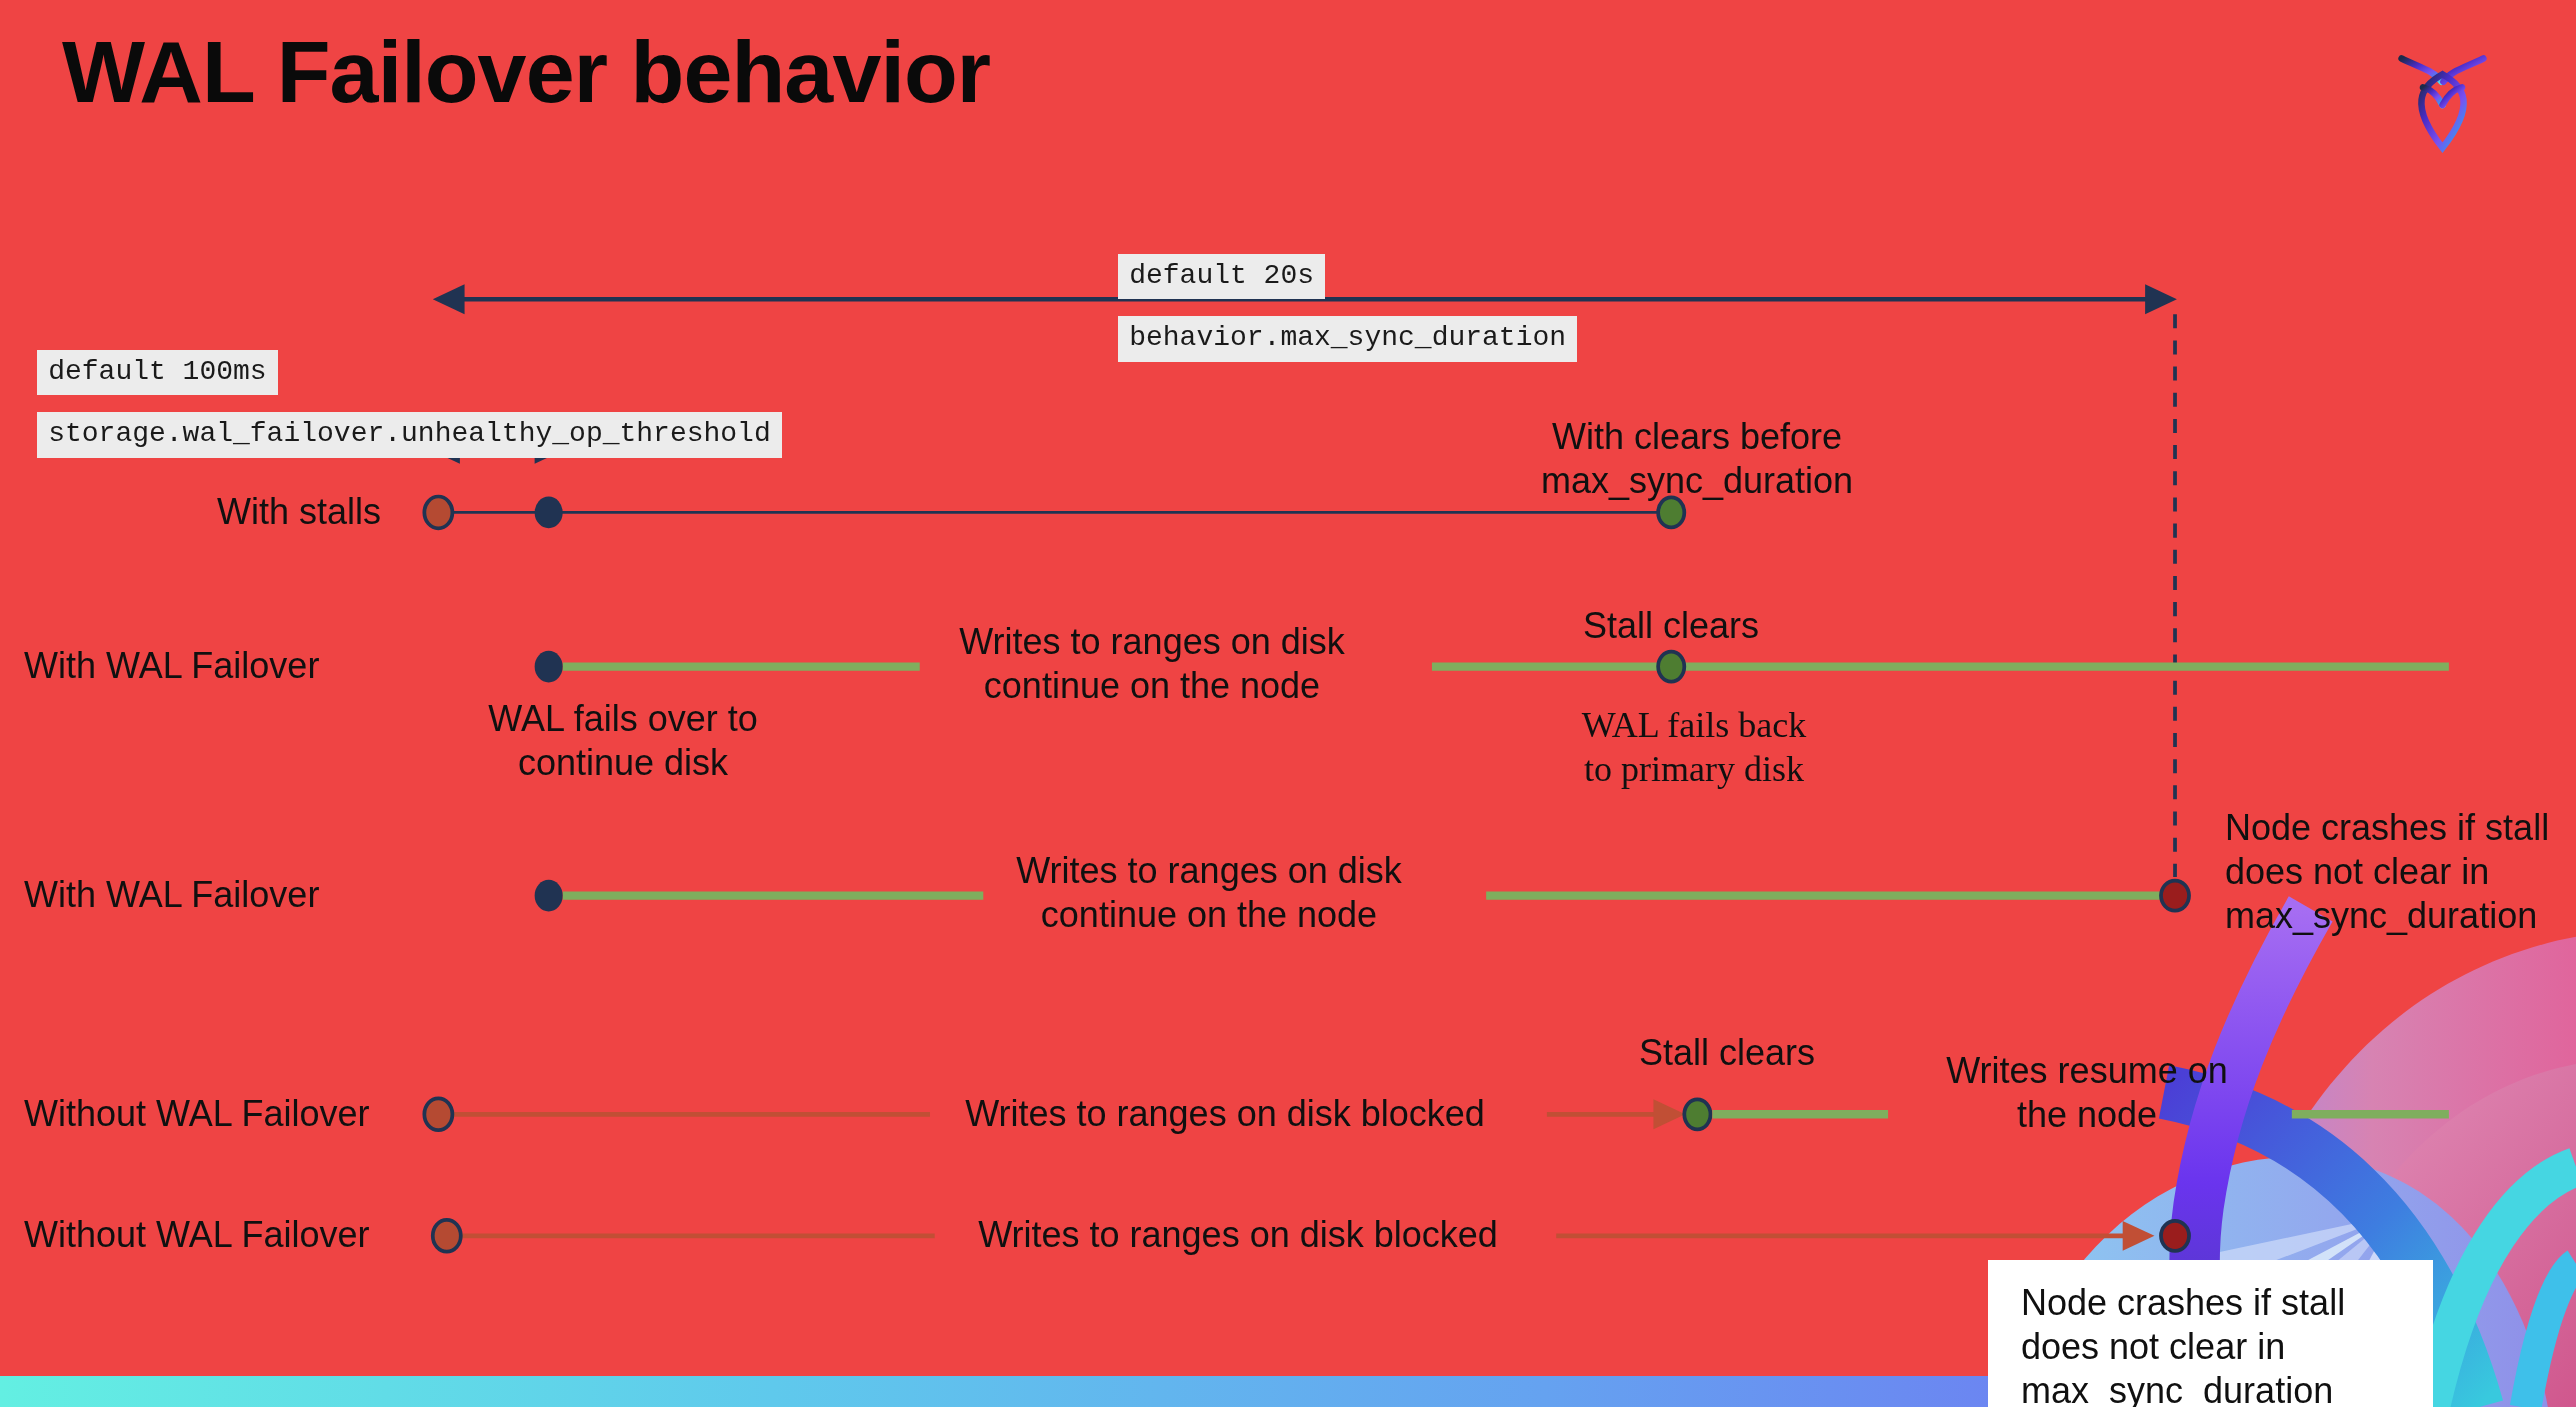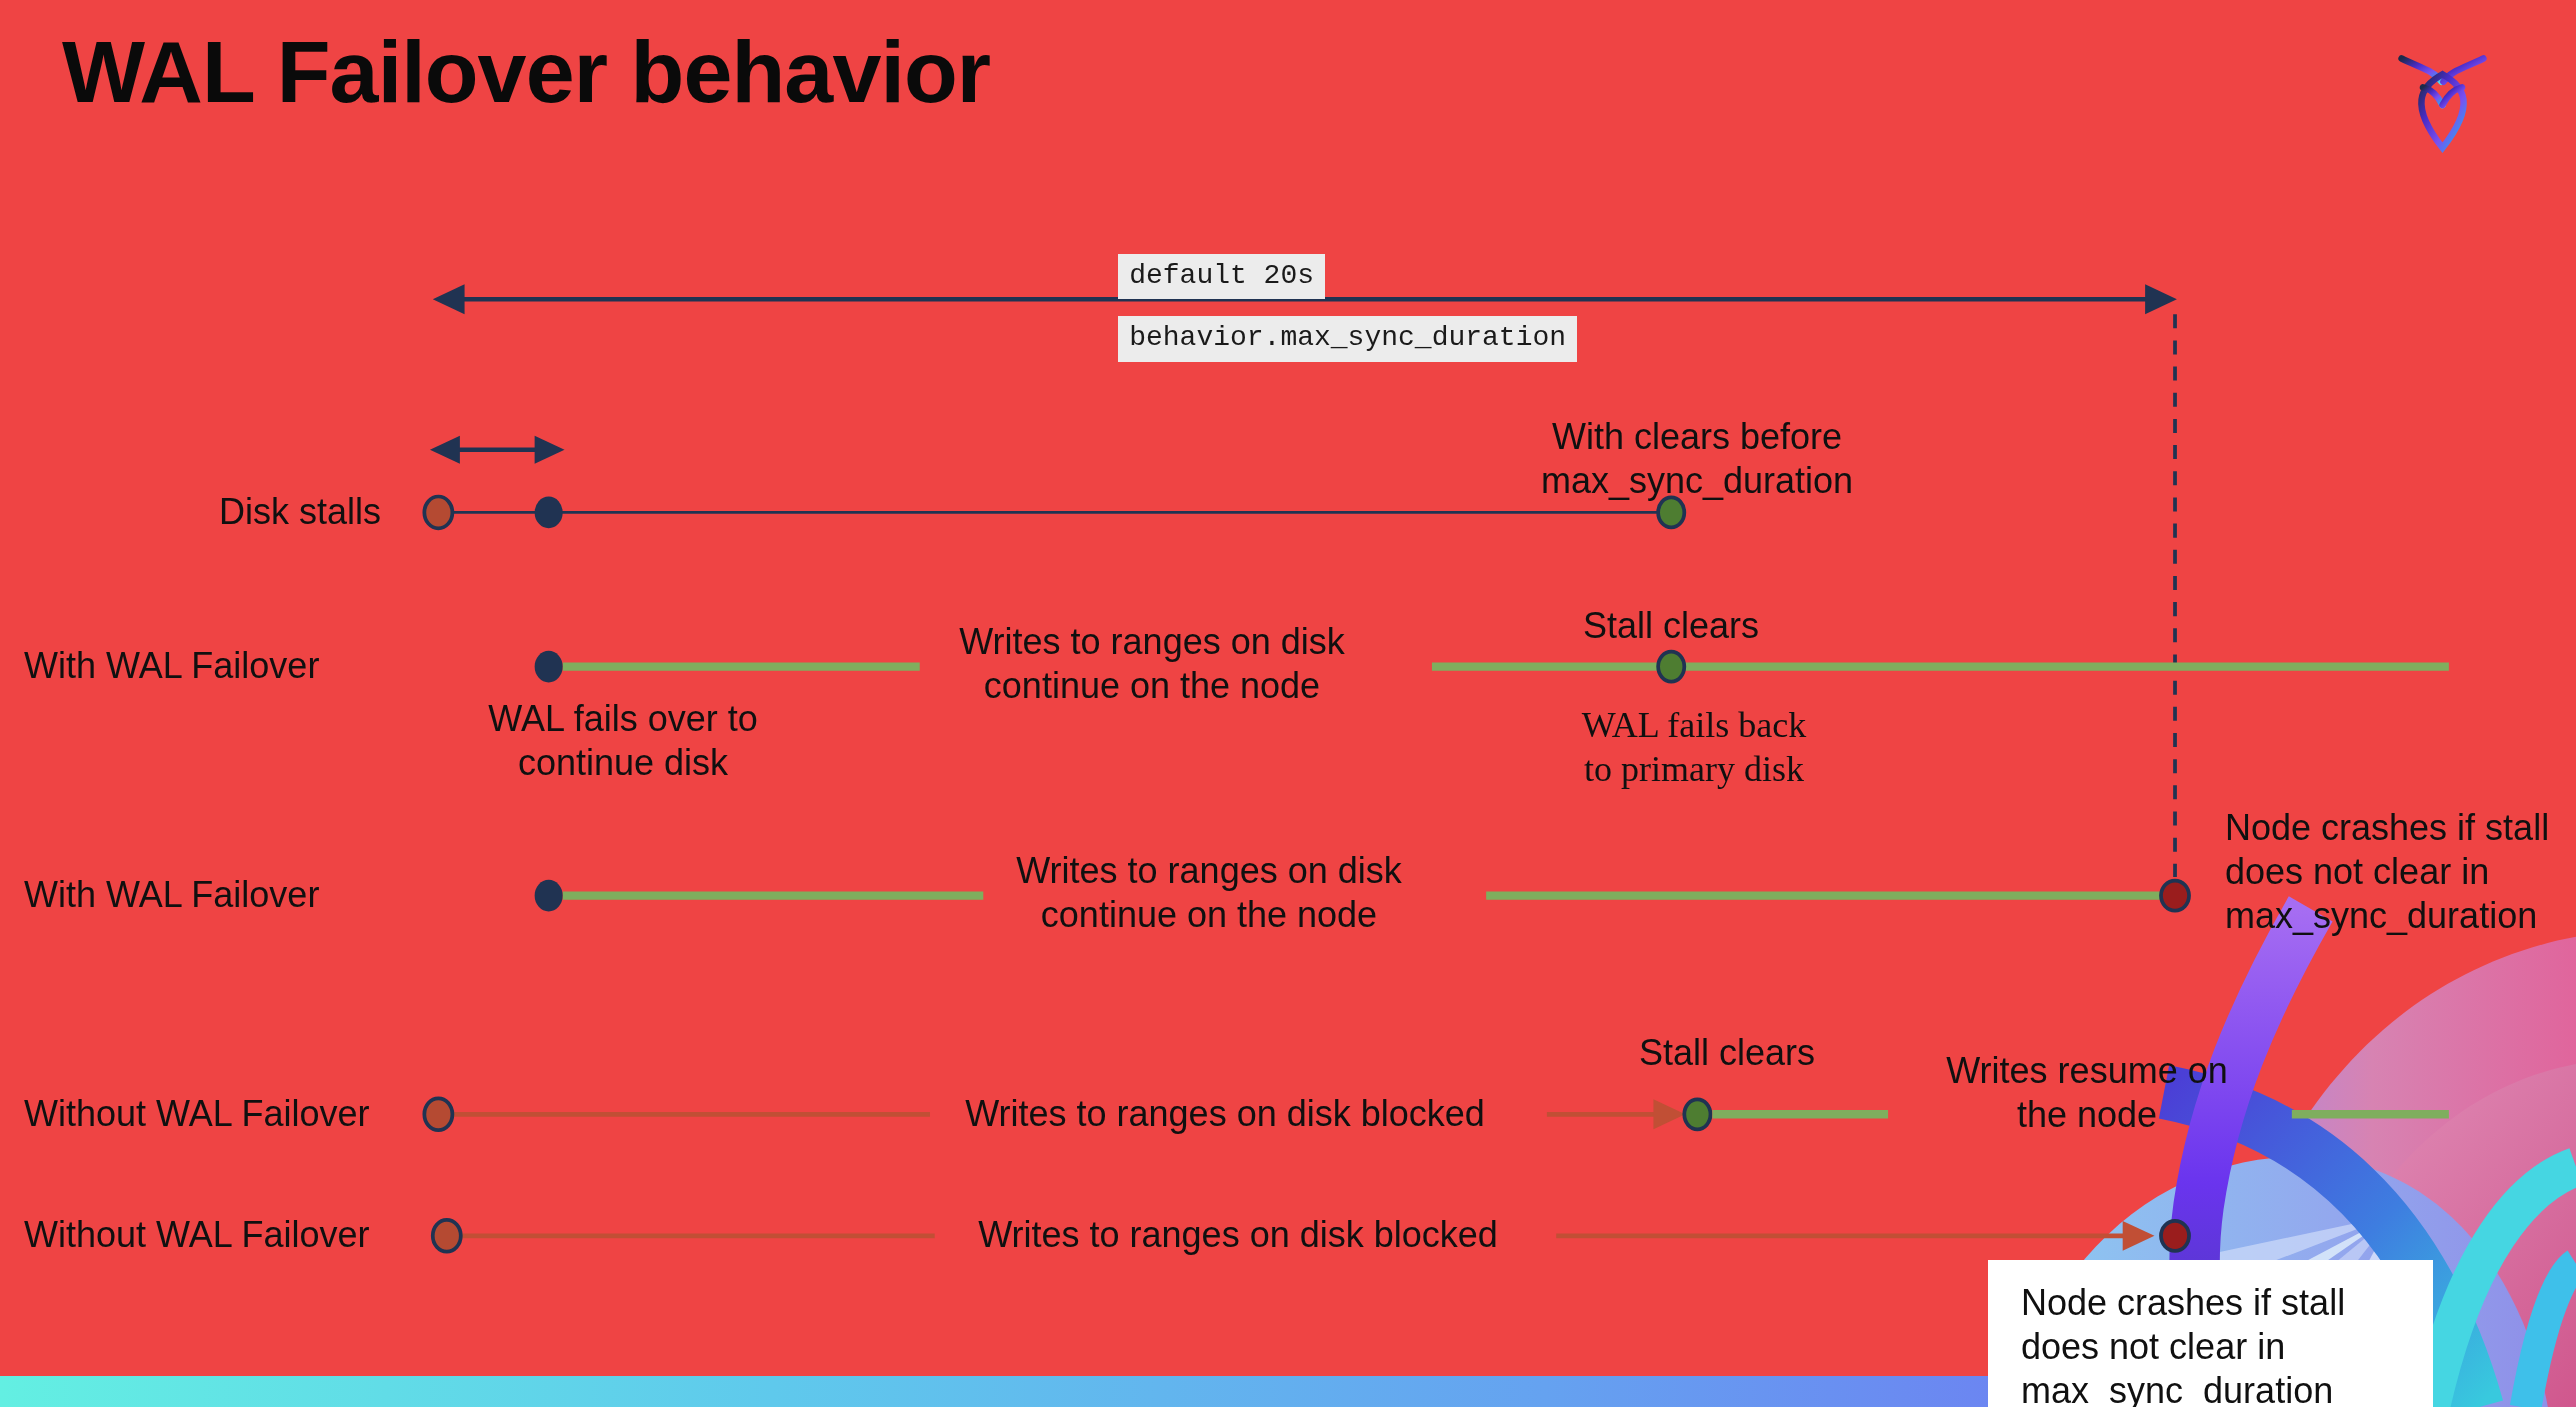--- a/index.html
+++ b/index.html
@@ -132,22 +132,26 @@
       <path d="M 50 60 C 56 48 63 43 71 41"></path>
     </g>
   </svg>
 
   <div class="abs title">WAL Failover behavior</div>
 
   <div class="abs code" style="left:1118px;top:254px;">
     <span>default 20s</span>
     <span>behavior.max_sync_duration</span>
   </div>
+  <div class="abs code" style="left:37px;top:350px;">
+    <span>default 100ms</span>
+    <span>storage.wal_failover.unhealthy_op_threshold</span>
+  </div>
 
-  <div class="abs rowlabel right" style="left:168px;top:491px;width:213px;">Disk stalls</div>
+  <div class="abs rowlabel right" style="left:168px;top:491px;width:213px;">With stalls</div>
   <div class="abs rowlabel" style="left:24px;top:645px;">With WAL Failover</div>
   <div class="abs rowlabel" style="left:24px;top:874px;">With WAL Failover</div>
   <div class="abs rowlabel" style="left:24px;top:1093px;">Without WAL Failover</div>
   <div class="abs rowlabel" style="left:24px;top:1214px;">Without WAL Failover</div>
 
   <div class="abs label center" style="left:1697px;top:415px;">With clears before
 max_sync_duration</div>
 
   <div class="abs label center" style="left:1152px;top:620px;">Writes to ranges on disk
 continue on the node</div>

